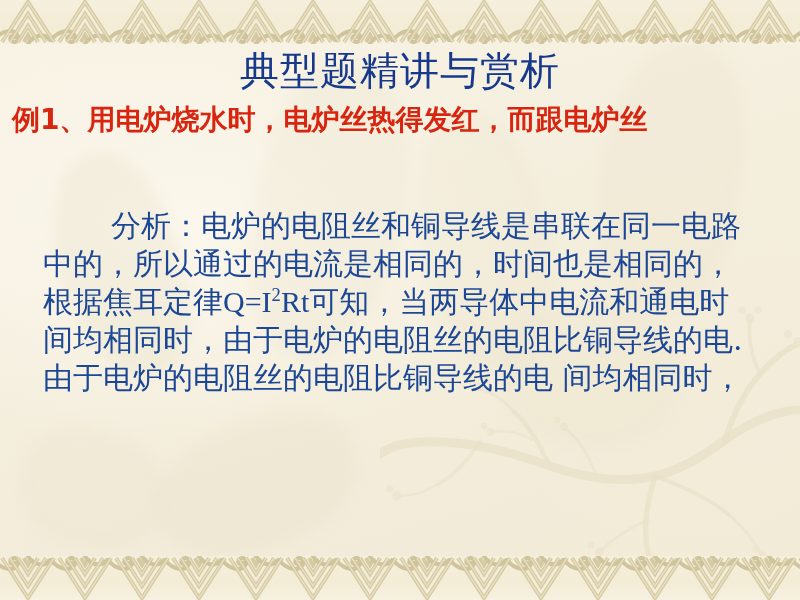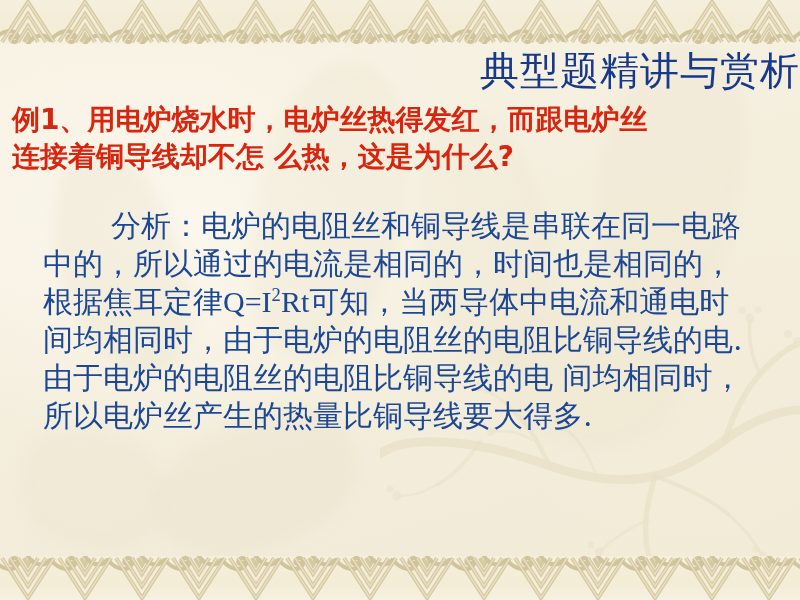--- a/index.html
+++ b/index.html
@@ -88,21 +88,21 @@
     top: 0;
     width: 800px;
     height: 600px;
   }
 
   .slide-title {
     position: absolute;
     left: 0;
     top: 48px;
     width: 800px;
-    text-align: right;
+    text-align: center;
     color: #17398c;
     font-size: 39px;
     line-height: 46px;
     letter-spacing: 1px;
     white-space: nowrap;
     font-family: "DejaVu Serif", "Liberation Serif", serif;
   }
 
   .question-block {
     position: absolute;
@@ -252,26 +252,24 @@
     </svg>
 
   </div>
 
   <div class="content">
 
     <div class="slide-title">典型题精讲与赏析</div>
 
     <div class="question-block">
       <div class="qline">例1、用电炉烧水时，电炉丝热得发红，而跟电炉丝</div>
-      <div class="qline">连接着铜导线却不怎 么热，这是为什么?</div>
     </div>
 
     <div class="analysis-block">
       <div class="aline indent">分析：电炉的电阻丝和铜导线是串联在同一电路</div>
       <div class="aline">中的，所以通过的电流是相同的，时间也是相同的，</div>
       <div class="aline"><span>根据焦耳定律</span><span class="formula"><span>Q=I</span><sup>2</sup><span>Rt</span></span><span>可知，当两导体中电流和通电时</span></div>
       <div class="aline">间均相同时，由于电炉的电阻丝的电阻比铜导线的电.</div>
       <div class="aline">由于电炉的电阻丝的电阻比铜导线的电 间均相同时，</div>
-      <div class="aline">所以电炉丝产生的热量比铜导线要大得多.</div>
     </div>
 
   </div>
 </div>
 
 </body></html>

